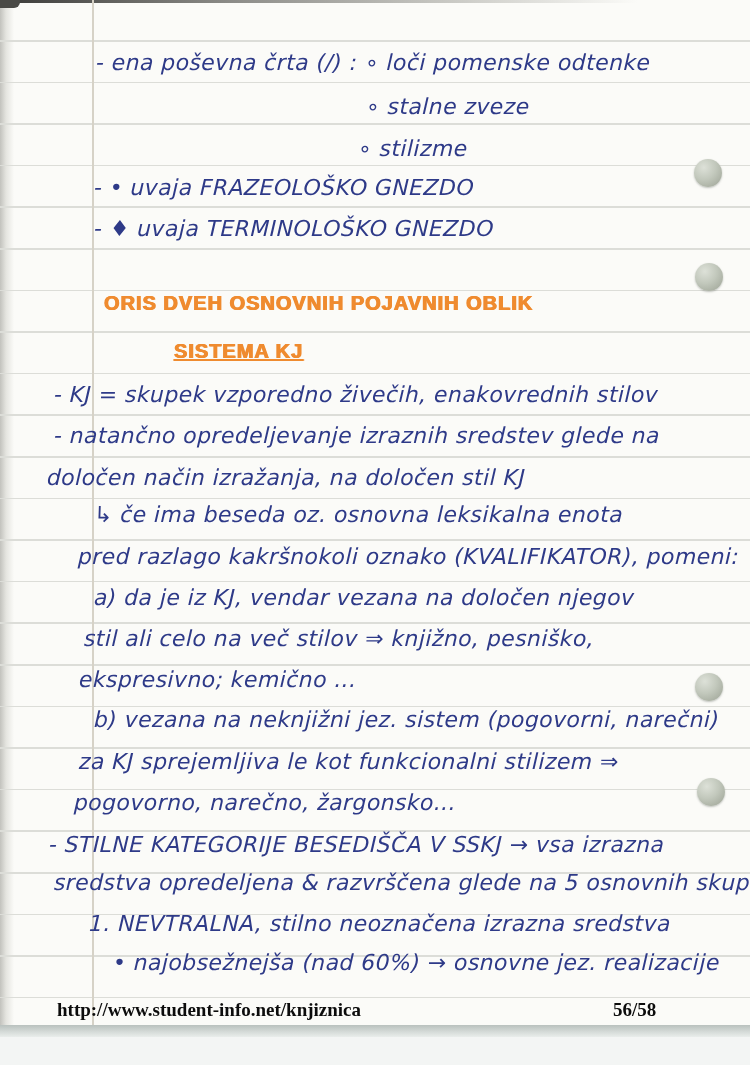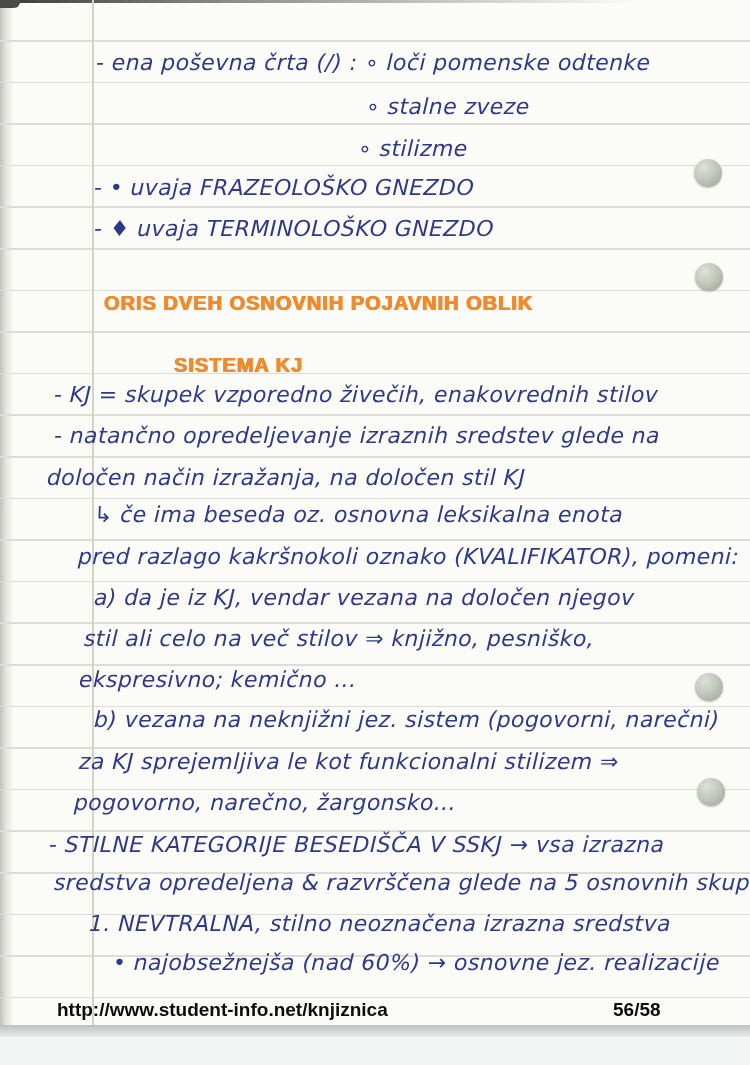--- a/index.html
+++ b/index.html
@@ -55,21 +55,21 @@
     font-family:"Liberation Sans",sans-serif;
     font-weight:700;
     font-size:20px;
     letter-spacing:1px;
     color:#ef8b2f;
     text-shadow:0.6px 0 0 #ef8b2f, -0.6px 0 0 #ef8b2f;
   }
   
   .footer-text{
     position:absolute;white-space:nowrap;
-    font-family:Liberation Sans, sans-serif;
+    font-family:Liberation Serif, serif;
     font-weight:700;
     font-size:19px;
     color:#0c0c0c;
     text-align:center;
   }
 </style>
 </head>
 <body>
 
 <div class="paper"></div>
@@ -77,21 +77,21 @@
 <div class="corner-mark"></div>
 <div class="margin-line"></div>
 <div class="bottom-band"></div>
 
 <div class="hole" style="left:694px;top:159px;"></div>
 <div class="hole" style="left:695px;top:263px;"></div>
 <div class="hole" style="left:695px;top:673px;"></div>
 <div class="hole" style="left:697px;top:778px;"></div>
 
 <div class="heading-line" style="left:104px;top:292px;">ORIS DVEH OSNOVNIH POJAVNIH OBLIK</div>
-<div class="heading-line" style="left:174px;top:354px;">SISTEMA  KJ</div>
+<div class="heading-line" style="left:174px;top:340px;text-decoration:underline;">SISTEMA  KJ</div>
 
 <div>
     <div class="hw" style="left: 96px; top: 50px;">- ena poševna črta (/) : ∘ loči pomenske odtenke</div>
     <div class="hw" style="left: 366px; top: 94px;">∘ stalne zveze</div>
     <div class="hw" style="left: 358px; top: 136px;">∘ stilizme</div>
     <div class="hw" style="left: 94px; top: 175px;">- •  uvaja  FRAZEOLOŠKO  GNEZDO</div>
     <div class="hw" style="left: 94px; top: 216px;">- ♦ uvaja  TERMINOLOŠKO  GNEZDO</div>
     <div class="hw" style="left: 54px; top: 382px;">- KJ = skupek vzporedno živečih, enakovrednih stilov</div>
     <div class="hw" style="left: 54px; top: 423px;">- natančno  opredeljevanje  izraznih sredstev glede na</div>
     <div class="hw" style="left: 47px; top: 465px;">določen način izražanja, na določen stil KJ</div>

